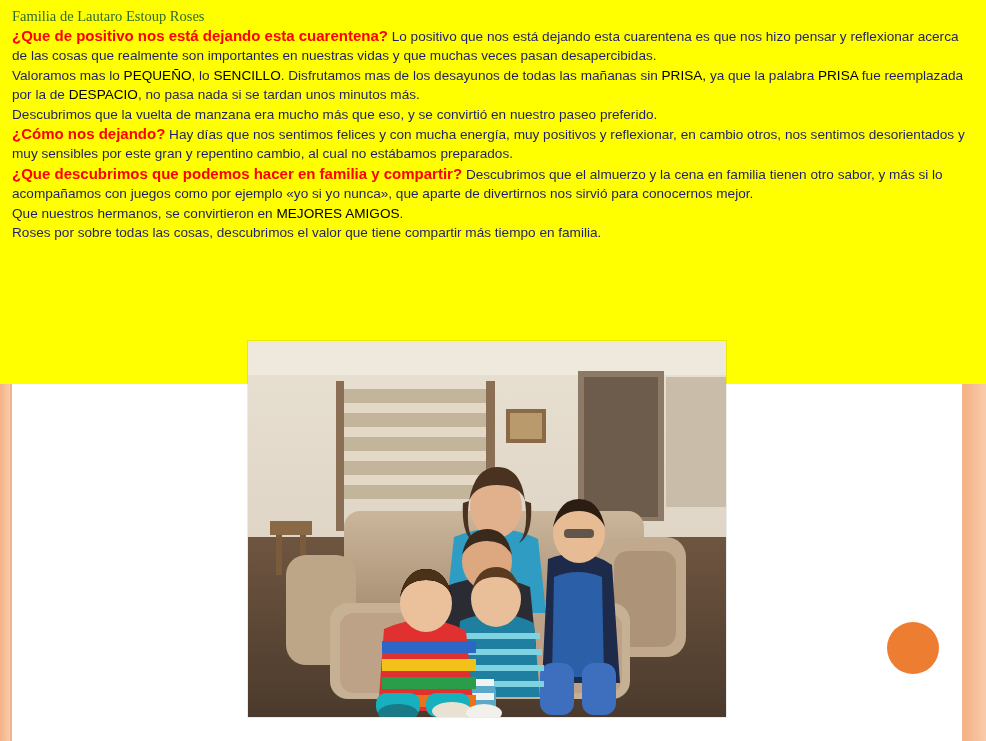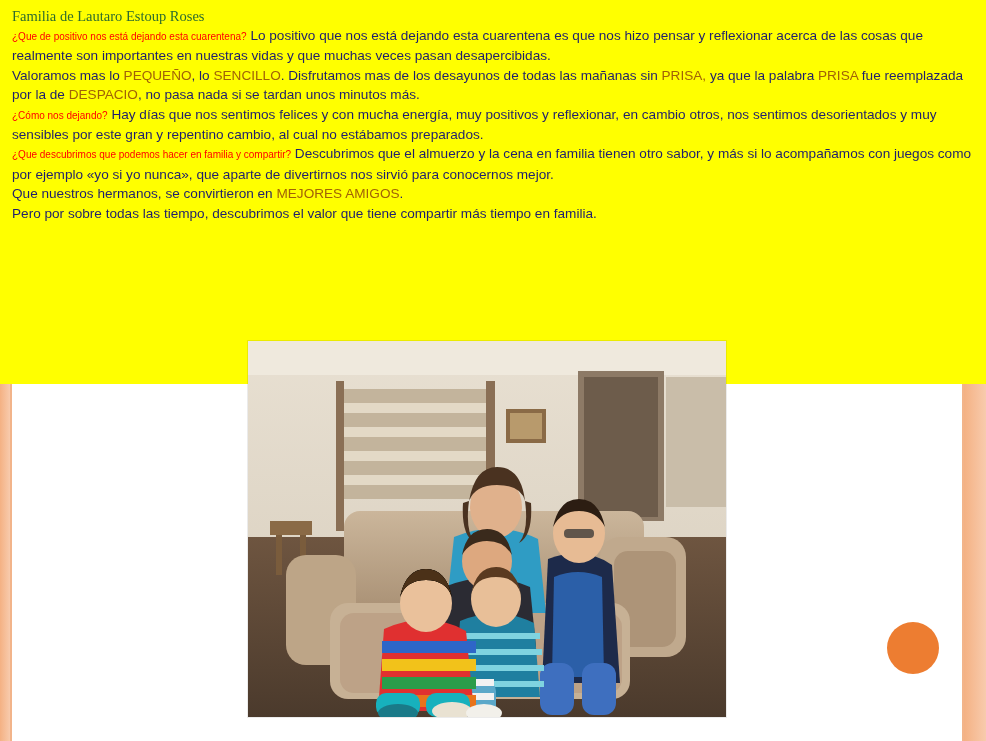--- a/index.html
+++ b/index.html
@@ -46,26 +46,26 @@
 
   .title-line {
     color: #2e6b2e;
     font-family: "Liberation Serif", serif;
     font-size: 14.5px;
     line-height: 20px;
   }
 
   .q {
     color: #ff0000;
-    font-weight: normal;
-    font-size: 10px;
+    font-weight: bold;
+    font-size: 15px;
   }
 
   .hl {
-    color: #a16207;
+    color: #000000;
   }
 
   
   #lower {
     position: absolute;
     left: 0;
     top: 384px;
     width: 986px;
     height: 357px;
     background: #ffffff;
@@ -124,36 +124,37 @@
     <p class="line title-line">Familia de Lautaro Estoup Roses</p>
 
     <p class="line">
       <span class="q">¿Que de positivo nos está dejando esta cuarentena?</span><span> Lo positivo que nos está dejando esta cuarentena es que nos hizo pensar y reflexionar acerca de las cosas que realmente son importantes en nuestras vidas y que muchas veces pasan desapercibidas.</span>
     </p>
 
     <p class="line">
       <span>Valoramos mas lo </span><span class="hl">PEQUEÑO</span><span>, lo </span><span class="hl">SENCILLO</span><span>. Disfrutamos mas de los desayunos de todas las mañanas sin </span><span class="hl">PRISA,</span><span> ya que la palabra </span><span class="hl">PRISA</span><span> fue reemplazada por la de </span><span class="hl">DESPACIO</span><span>, no pasa nada si se tardan unos minutos más.</span>
     </p>
 
+    <p class="line">Descubrimos que la vuelta de manzana era mucho más que eso, y se convirtió en nuestro paseo preferido.</p>
 
 
     <p class="line">
       <span class="q">¿Cómo nos dejando?</span><span> Hay días que nos sentimos felices y con mucha energía, muy positivos y reflexionar, en cambio otros, nos sentimos desorientados y muy sensibles por este gran y repentino cambio, al cual no estábamos preparados.</span>
     </p>
 
 
     <p class="line">
       <span class="q">¿Que descubrimos que podemos hacer en familia y compartir?</span><span> Descubrimos que el almuerzo y la cena en familia tienen otro sabor, y más si lo acompañamos con juegos como por ejemplo «yo si yo nunca», que aparte de divertirnos nos sirvió para conocernos mejor.</span>
     </p>
 
     <p class="line">
       <span>Que nuestros hermanos, se convirtieron en </span><span class="hl">MEJORES AMIGOS</span><span>.</span>
     </p>
 
-    <p class="line">Pero por sobre todas las tiempo, descubrimos el valor que tiene compartir más tiempo en familia.</p>
+    <p class="line">Roses por sobre todas las cosas, descubrimos el valor que tiene compartir más tiempo en familia.</p>
   </div>
 
   <div id="lower">
     <div class="edge-strip edge-left"></div>
     <div class="thin-rule rule-left"></div>
     <div class="thin-rule rule-right"></div>
     <div class="edge-strip edge-right"></div>
     <div id="orange-dot"></div>
   </div>
 

